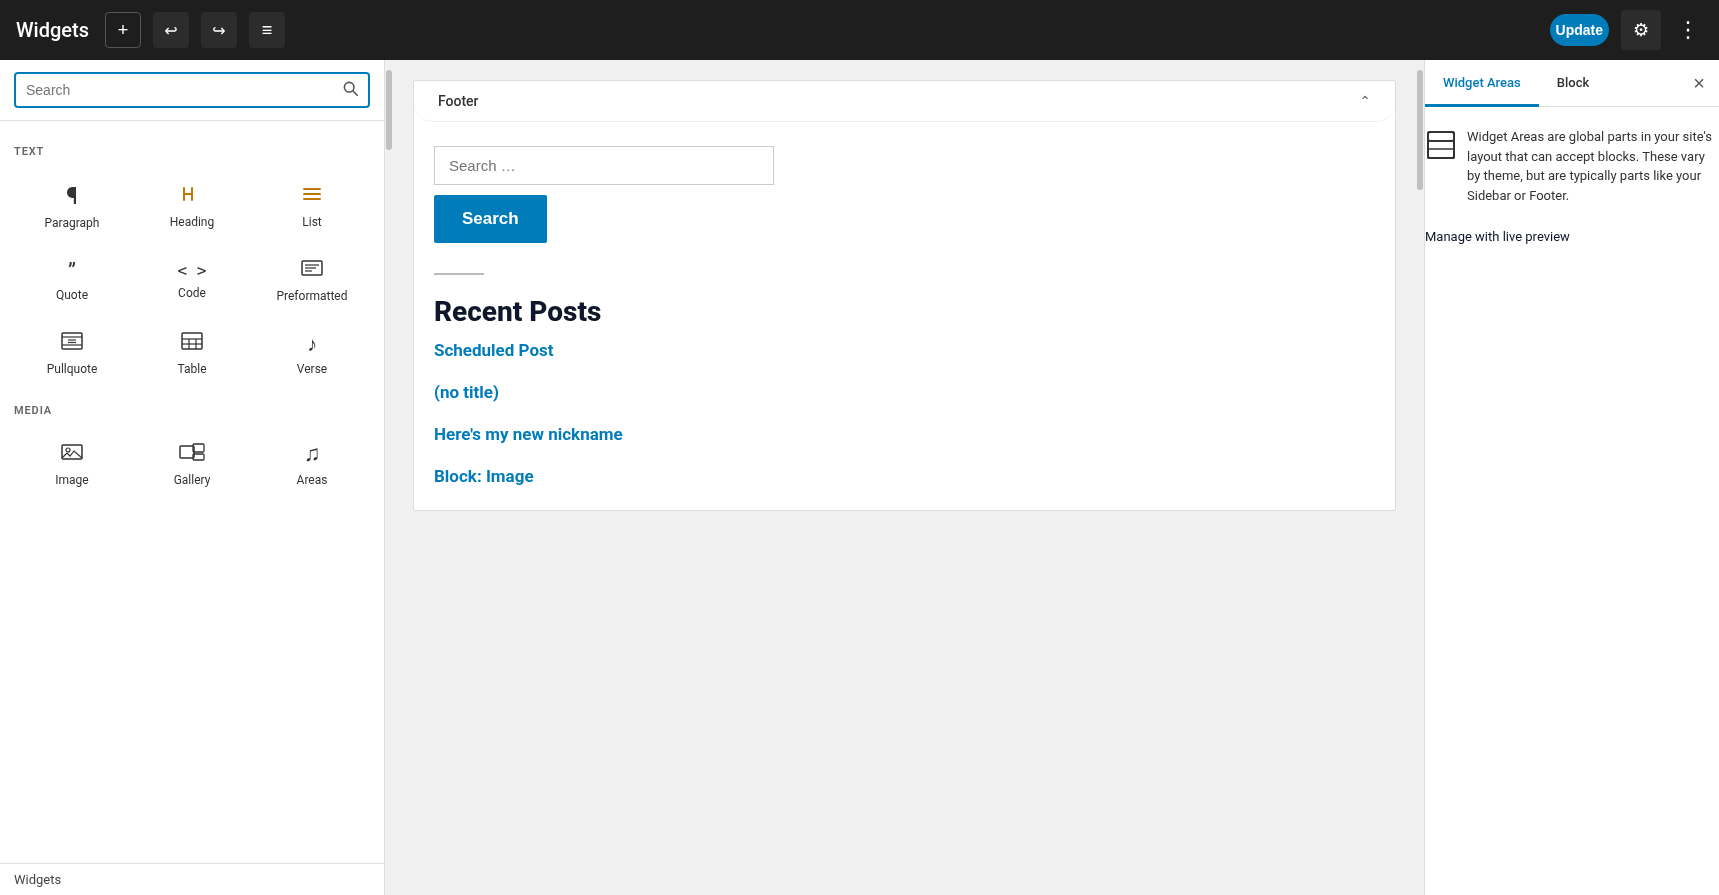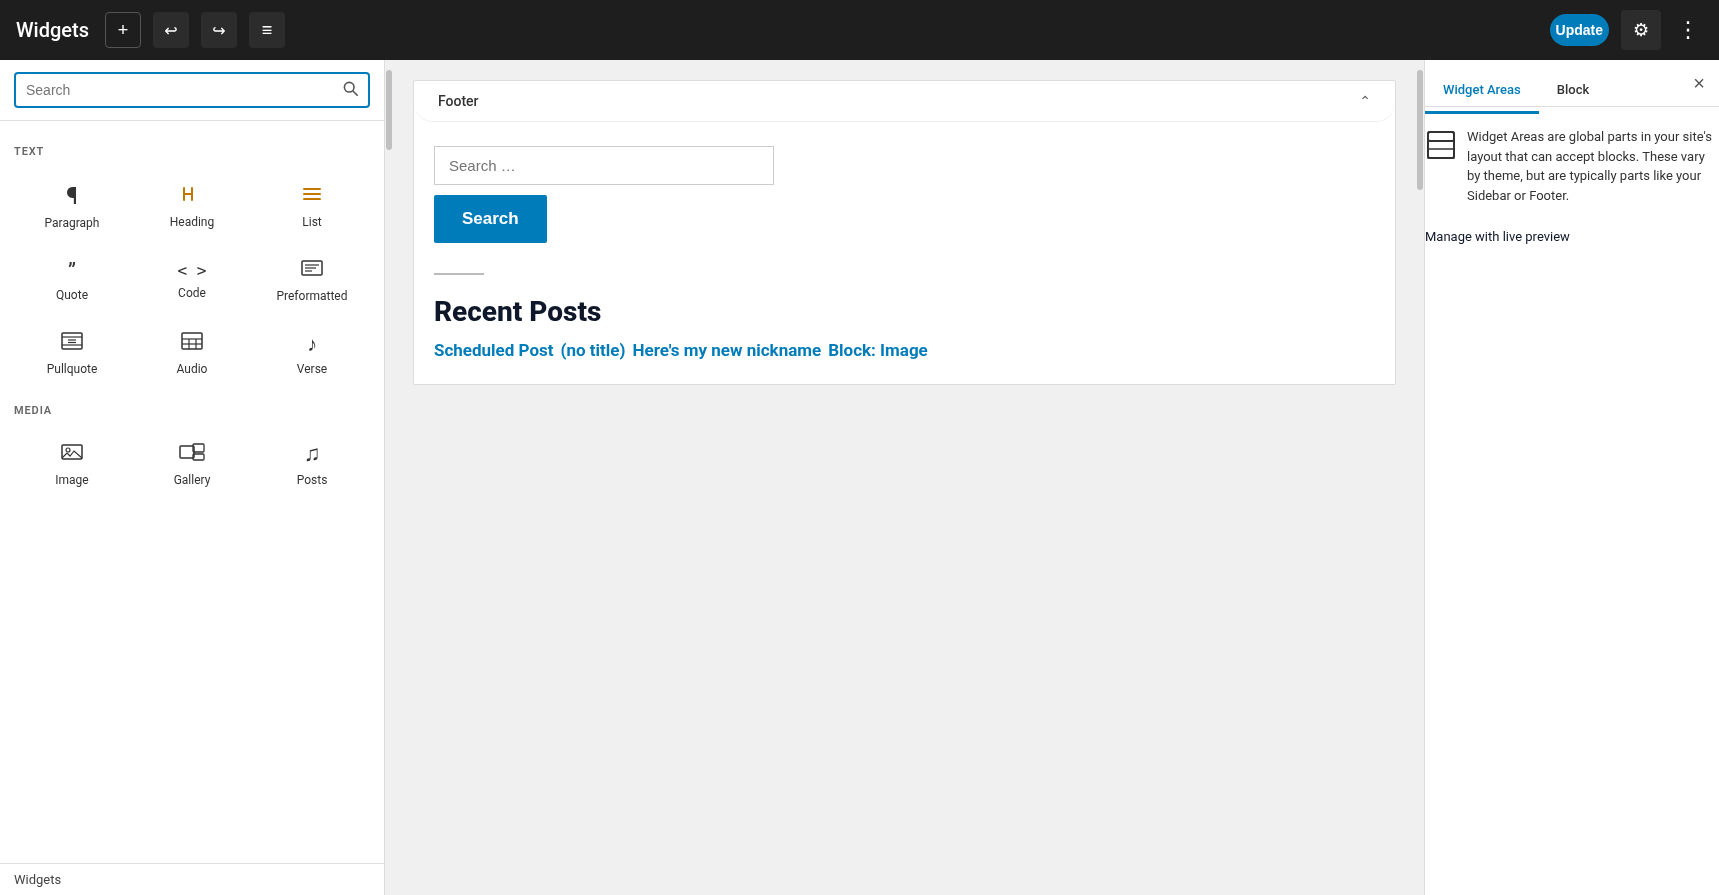--- a/index.html
+++ b/index.html
@@ -115,21 +115,21 @@
       font-size: 17px; font-weight: 600; cursor: pointer; border-radius: 2px;
     }
 
     .divider-line {
       border: none; border-top: 2px solid #bbb; width: 50px; margin: 20px 0;
     }
 
     .recent-posts-title {
       font-size: 28px; font-weight: 800; color: #0f172a; margin-bottom: 12px;
     }
-    .recent-posts-list { list-style: none; display: flex; flex-direction: row; gap: 7px; }
+    .recent-posts-list { list-style: none; display: flex; flex-direction: column; gap: 22px; }
     .recent-posts-list li a {
       font-size: 17px; font-weight: 700; color: #007cba; text-decoration: none;
     }
 
     
     .center-scroll { width: 8px; background: #f0f0f1; flex-shrink: 0; position: relative; }
     .center-scroll-thumb {
       position: absolute; top: 10px; left: 1px; width: 6px; height: 120px;
       background: #c0c0c0; border-radius: 3px;
     }
@@ -137,21 +137,21 @@
     
     .right-panel {
       width: 295px; background: #fff; border-left: 1px solid #ddd;
       display: flex; flex-direction: column; flex-shrink: 0;
     }
     .right-panel-header {
       display: flex; align-items: center; border-bottom: 1px solid #ddd; flex-shrink: 0;
     }
     .right-panel-tab {
       padding: 14px 18px; font-size: 13px; font-weight: 500; cursor: pointer;
-      color: #333; border-bottom: 3px solid transparent; position: relative; top: 8px;
+      color: #333; border-bottom: 3px solid transparent; position: relative; top: 1px;
     }
     .right-panel-tab.active { color: #007cba; border-bottom-color: #007cba; }
     .right-panel-close {
       margin-left: auto; background: none; border: none; font-size: 20px;
       color: #555; cursor: pointer; padding: 10px 14px;
     }
     .right-panel-body { padding: 20px 0; flex: 1; }
     .widget-areas-info {
       display: flex; align-items: flex-start; gap: 10px; margin-bottom: 18px;
     }
@@ -274,21 +274,21 @@
         <div class="block-item">
           <span class="block-icon">
             <svg width="24" height="20" viewBox="0 0 24 20" fill="none">
               <rect x="2" y="2" width="20" height="16" rx="1" stroke="#333" stroke-width="1.5"></rect>
               <line x1="2" y1="8" x2="22" y2="8" stroke="#333" stroke-width="1.2"></line>
               <line x1="2" y1="13" x2="22" y2="13" stroke="#333" stroke-width="1.2"></line>
               <line x1="9" y1="8" x2="9" y2="18" stroke="#333" stroke-width="1.2"></line>
               <line x1="16" y1="8" x2="16" y2="18" stroke="#333" stroke-width="1.2"></line>
             </svg>
           </span>
-          <span class="block-label">Audio</span>
+          <span class="block-label">Table</span>
         </div>
 
         <div class="block-item">
           <span class="block-icon" style="font-size:20px;">♪</span>
           <span class="block-label">Verse</span>
         </div>
       </div>
 
       <div class="section-label">MEDIA</div>
       <div class="blocks-grid">
@@ -310,21 +310,21 @@
               <rect x="1" y="4" width="14" height="12" rx="1" stroke="#333" stroke-width="1.5"></rect>
               <rect x="14" y="2" width="11" height="8" rx="1" stroke="#333" stroke-width="1.3"></rect>
               <rect x="14" y="12" width="11" height="6" rx="1" stroke="#333" stroke-width="1.3"></rect>
             </svg>
           </span>
           <span class="block-label">Gallery</span>
         </div>
 
         <div class="block-item">
           <span class="block-icon" style="font-size:22px;">♫</span>
-          <span class="block-label">Posts</span>
+          <span class="block-label">Areas</span>
         </div>
       </div>
     </div>
 
     <div class="left-footer">
       <span>Widgets</span>
     </div>
   </div>
 
   <div class="left-scroll">

